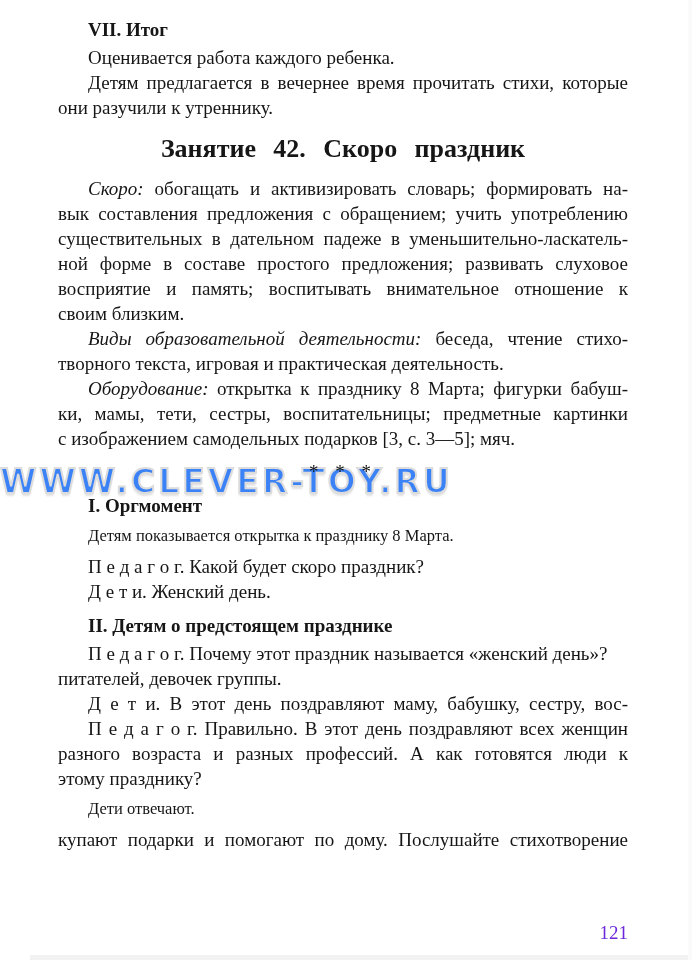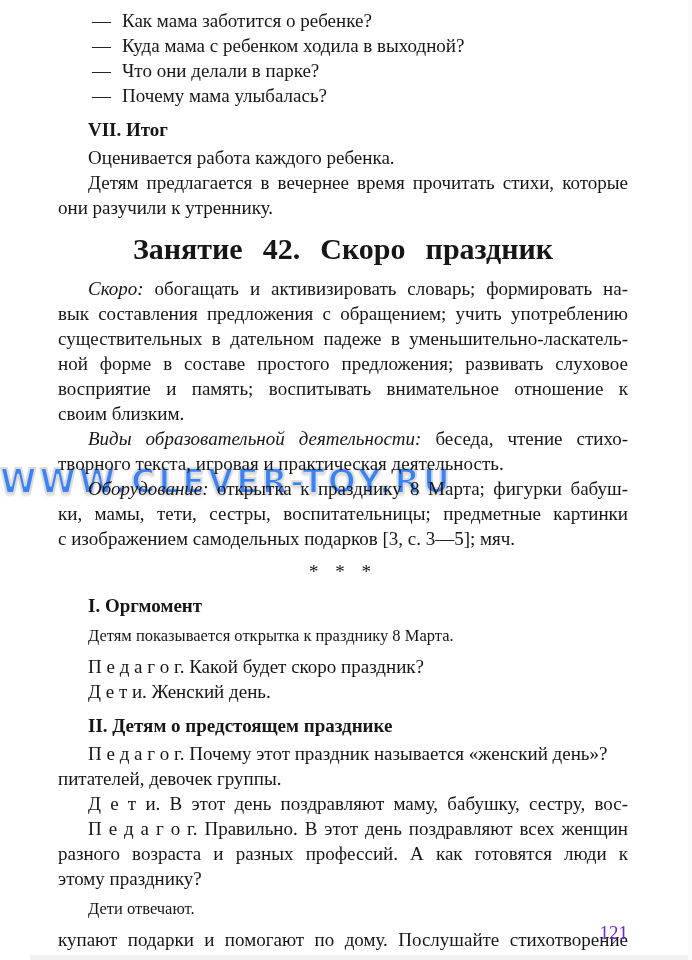--- a/index.html
+++ b/index.html
@@ -13,21 +13,21 @@
     font-size:19px; line-height:25px;
   }
   .line { text-align:justify; text-align-last:left; }
   .line.jl { text-align-last:justify; }
   .line.first { text-indent:30px; }
   .lead { font-style:italic; }
   .dash-item { padding-left:34px; text-align:left; }
   .dash-marker { display:inline-block; width:30px; }
   .heading { font-weight:bold; text-indent:30px; margin:9px 0 3px 0; }
   .title {
-    font-weight:bold; font-size:30px; line-height:32px; text-align:center;
+    font-weight:bold; font-size:26px; line-height:32px; text-align:center;
     word-spacing:0.42em; margin:13px 0 11px 0; text-indent:0;
   }
   .stars { text-align:center; font-size:19px; letter-spacing:6px; margin:8px 0 4px 0; }
   .note { font-size:16.5px; line-height:22px; text-indent:30px; margin:7px 0 7px 0; }
   .page-number {
     position:absolute; right:64px; bottom:16px; z-index:2;
     font-size:19px; color:#6d28d9;
   }
   .watermark {
     position:absolute; top:458px; left:0; width:692px; z-index:1;
@@ -45,26 +45,20 @@
     position:absolute; top:0; bottom:0; right:0; width:4px;
     background:#fafafa; z-index:3;
   }
 </style>
 </head>
 <body>
 
 <div class="page">
   <div class="watermark">WWW.CLEVER-TOY.RU</div>
   <div class="content" id="content">
-      <div class="dash-list">
-        <div class="dash-item"><span class="dash-marker">—</span>Как мама заботится о ребенке?</div>
-        <div class="dash-item"><span class="dash-marker">—</span>Куда мама с ребенком ходила в выходной?</div>
-        <div class="dash-item"><span class="dash-marker">—</span>Что они делали в парке?</div>
-        <div class="dash-item"><span class="dash-marker">—</span>Почему мама улыбалась?</div>
-      </div>
       <div class="heading">VII. Итог</div>
       <div class="line first">Оценивается работа каждого ребенка.</div>
       <div class="line first jl">Детям предлагается в вечернее время прочитать стихи, которые</div>
       <div class="line">они разучили к утреннику.</div>
       <div class="title">Занятие 42. Скоро праздник</div>
       <div class="line first jl"><span class="lead">Скоро:</span> обогащать и активизировать словарь; формировать на-</div>
       <div class="line jl">вык составления предложения с обращением; учить употреблению</div>
       <div class="line jl">существительных в дательном падеже в уменьшительно-ласкатель-</div>
       <div class="line jl">ной форме в составе простого предложения; развивать слуховое</div>
       <div class="line jl">восприятие и память; воспитывать внимательное отношение к</div>

